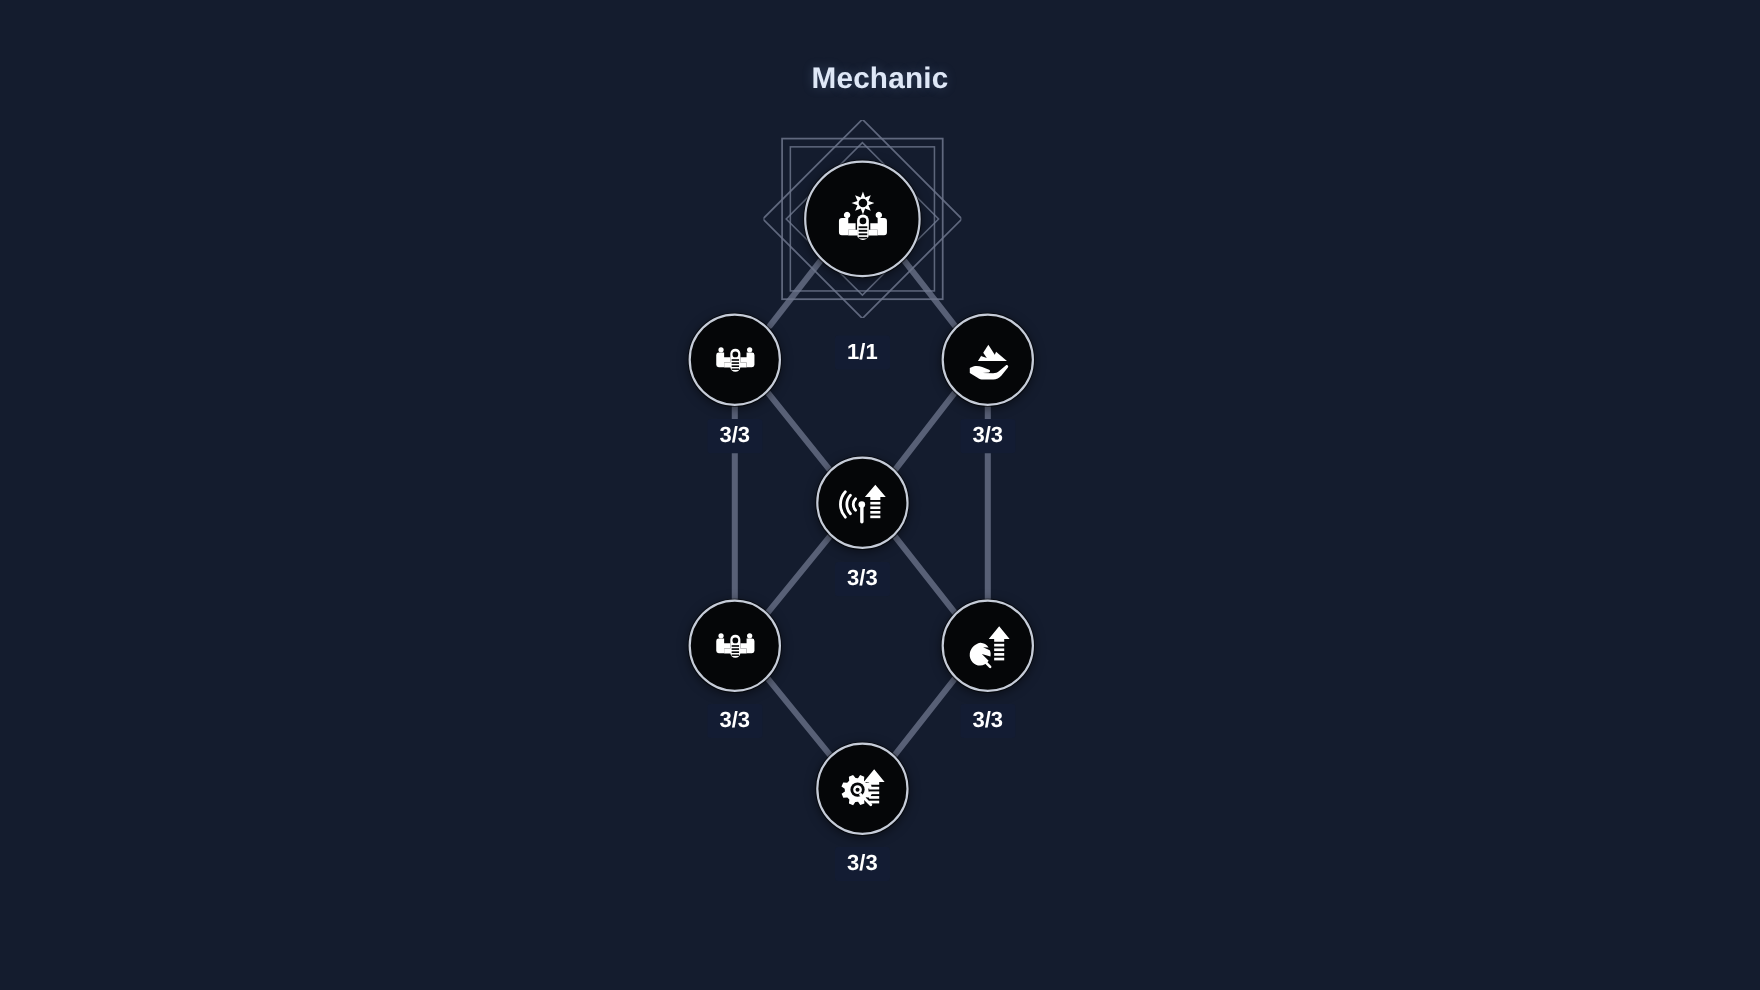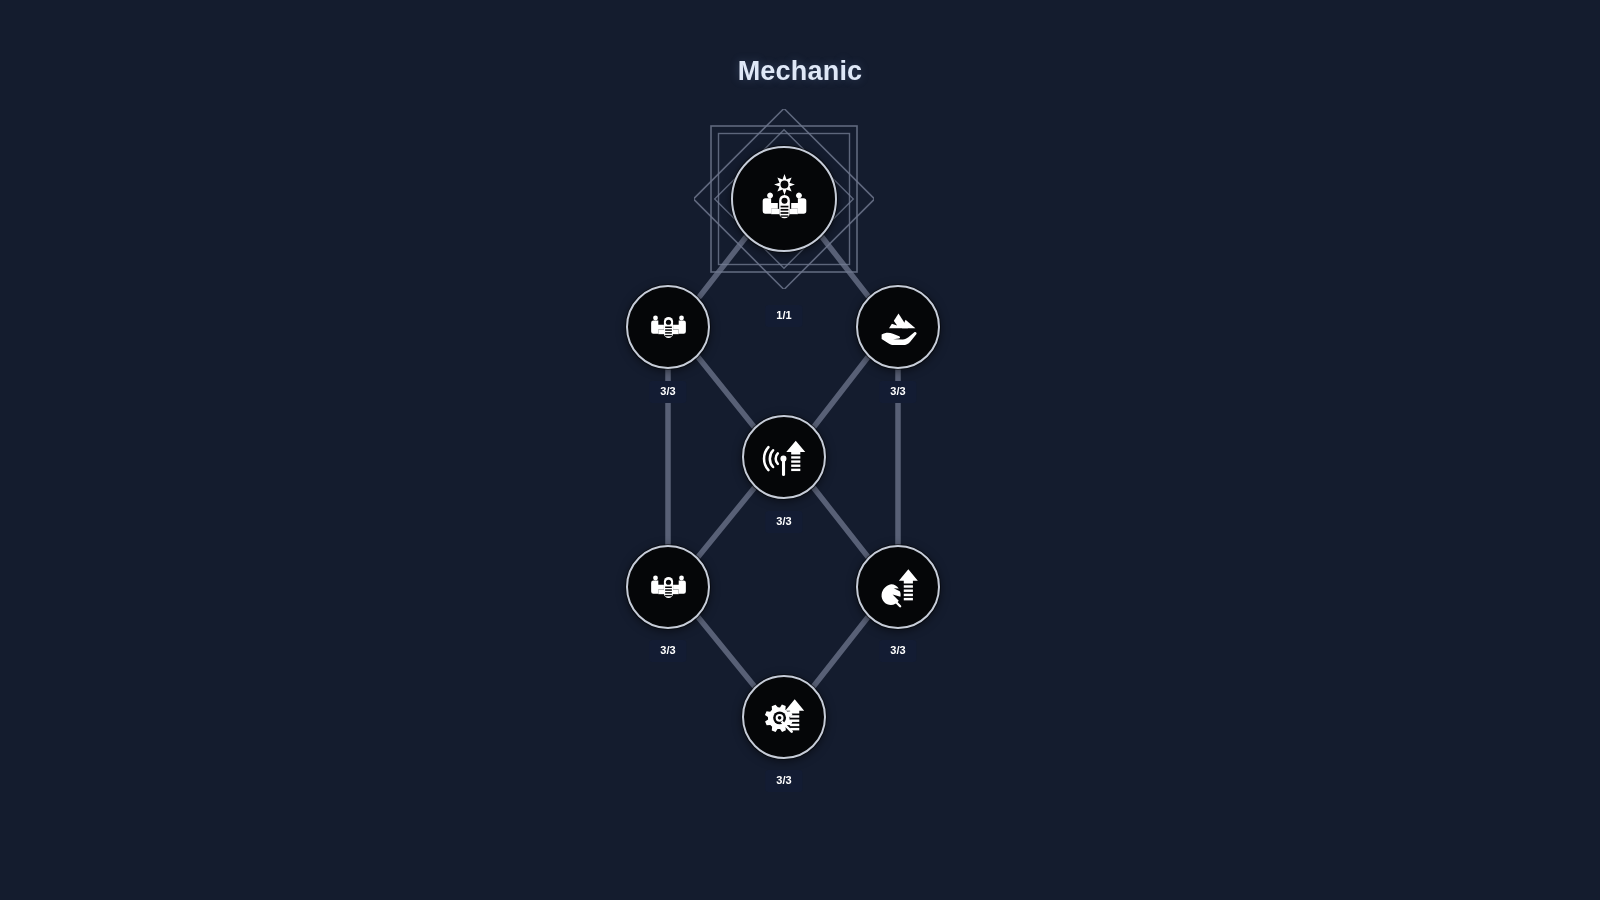--- a/index.html
+++ b/index.html
@@ -89,21 +89,21 @@
     display: block;
     line-height: 0;
   }
   .node .node-icon svg { display: block; }
 
   
   .rank-badge {
     position: absolute;
     background: #131c33;
     color: #ffffff;
-    font-size: 11px;
+    font-size: 20px;
     font-weight: bold;
     border-radius: 3px;
     padding: 5px 11px 6px 11px;
     text-align: center;
     white-space: nowrap;
     user-select: none;
     transform: translateX(-50%);
     line-height: 1;
   }
 </style>

